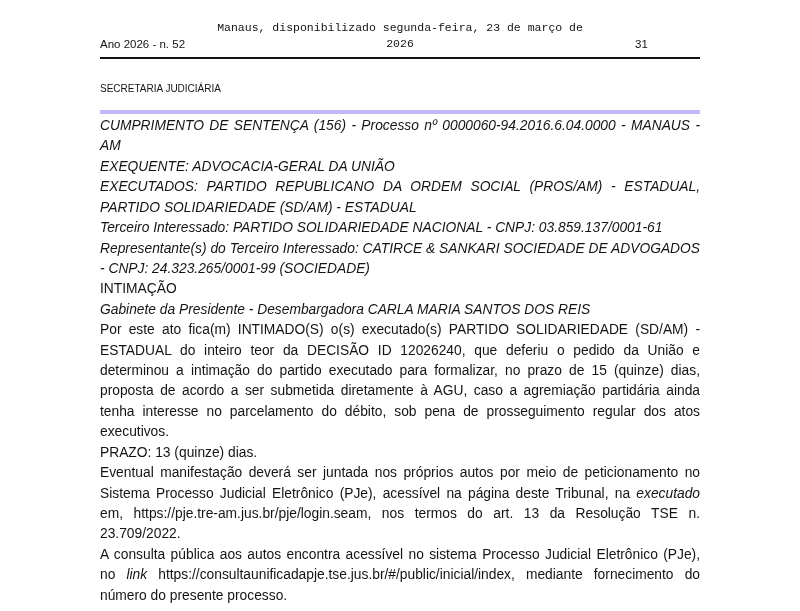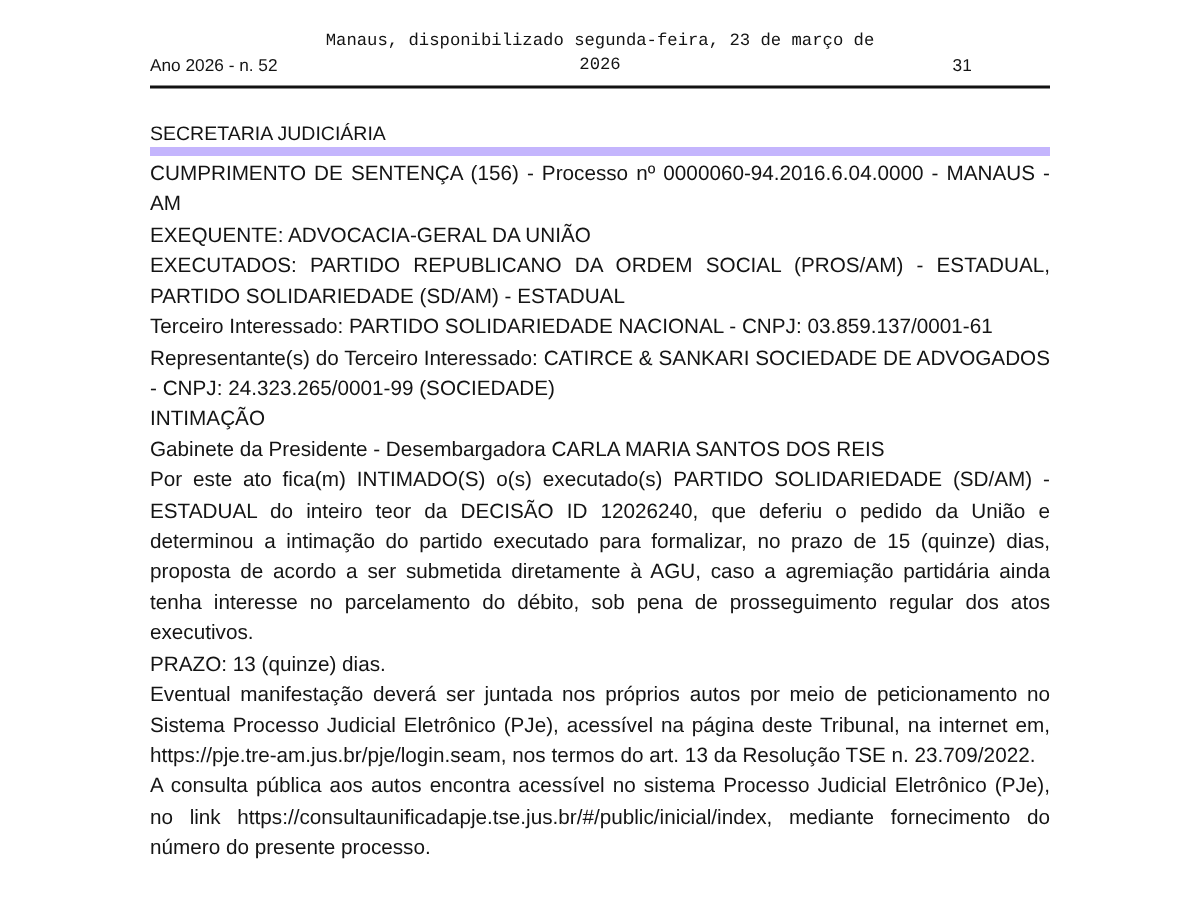--- a/index.html
+++ b/index.html
@@ -37,38 +37,39 @@
     font-family: Liberation Mono, monospace;
   }
   .header-right {
     flex: 1 1 0;
     text-align: center;
     white-space: nowrap;
   }
   
   .section-title {
     margin: 22px 100px 0 100px;
-    padding-bottom: 2px;
-    border-bottom: 6px solid #c4b5fd;
-    font-size: 13px;
+    padding-bottom: 14px;
+    border-bottom: 4px solid #c4b5fd;
+    font-size: 10px;
     line-height: 15px;
   }
   
   .content {
     margin: 2px 100px 0 100px;
     width: 600px;
     font-size: 13.8px;
     line-height: 20.42px;
     text-align: justify;
   }
   .para {
     margin: 0;
     padding: 0;
   }
   .it {
+    font-style: italic;
   }
 </style>
 </head>
 <body>
 
 <div class="page">
 
   <div class="header">
     <div class="header-left">Ano 2026 - n. 52</div>
     <div class="header-center">
@@ -83,17 +84,17 @@
   <div class="content" id="content">
       <div class="para it"><span>CUMPRIMENTO DE SENTENÇA (156) - Processo nº 0000060-94.2016.6.04.0000 - MANAUS - AM</span></div>
       <div class="para it"><span>EXEQUENTE: ADVOCACIA-GERAL DA UNIÃO</span></div>
       <div class="para it"><span>EXECUTADOS: PARTIDO REPUBLICANO DA ORDEM SOCIAL (PROS/AM) - ESTADUAL, PARTIDO SOLIDARIEDADE (SD/AM) - ESTADUAL</span></div>
       <div class="para it"><span>Terceiro Interessado: PARTIDO SOLIDARIEDADE NACIONAL - CNPJ: 03.859.137/0001-61</span></div>
       <div class="para it"><span>Representante(s) do Terceiro Interessado: CATIRCE &amp; SANKARI SOCIEDADE DE ADVOGADOS - CNPJ: 24.323.265/0001-99 (SOCIEDADE)</span></div>
       <div class="para"><span>INTIMAÇÃO</span></div>
       <div class="para it"><span>Gabinete da Presidente - Desembargadora CARLA MARIA SANTOS DOS REIS</span></div>
       <div class="para"><span>Por este ato fica(m) INTIMADO(S) o(s) executado(s) PARTIDO SOLIDARIEDADE (SD/AM) - ESTADUAL do inteiro teor da DECISÃO ID 12026240, que deferiu o pedido da União e determinou a intimação do partido executado para formalizar, no prazo de 15 (quinze) dias, proposta de acordo a ser submetida diretamente à AGU, caso a agremiação partidária ainda tenha interesse no parcelamento do débito, sob pena de prosseguimento regular dos atos executivos.</span></div>
       <div class="para"><span>PRAZO: 13 (quinze) dias.</span></div>
-      <div class="para"><span>Eventual manifestação deverá ser juntada nos próprios autos por meio de peticionamento no Sistema Processo Judicial Eletrônico (PJe), acessível na página deste Tribunal, na </span><span class="it">internet</span><span> em, https://pje.tre-am.jus.br/pje/login.seam, nos termos do art. 13 da Resolução TSE n. 23.709/2022.</span></div>
+      <div class="para"><span>Eventual manifestação deverá ser juntada nos próprios autos por meio de peticionamento no Sistema Processo Judicial Eletrônico (PJe), acessível na página deste Tribunal, na </span><span class="it">executado</span><span> em, https://pje.tre-am.jus.br/pje/login.seam, nos termos do art. 13 da Resolução TSE n. 23.709/2022.</span></div>
       <div class="para"><span>A consulta pública aos autos encontra acessível no sistema Processo Judicial Eletrônico (PJe), no </span><span class="it">link</span><span> https://consultaunificadapje.tse.jus.br/#/public/inicial/index, mediante fornecimento do número do presente processo.</span></div>
     </div>
 
 </div>
 
 </body></html>

